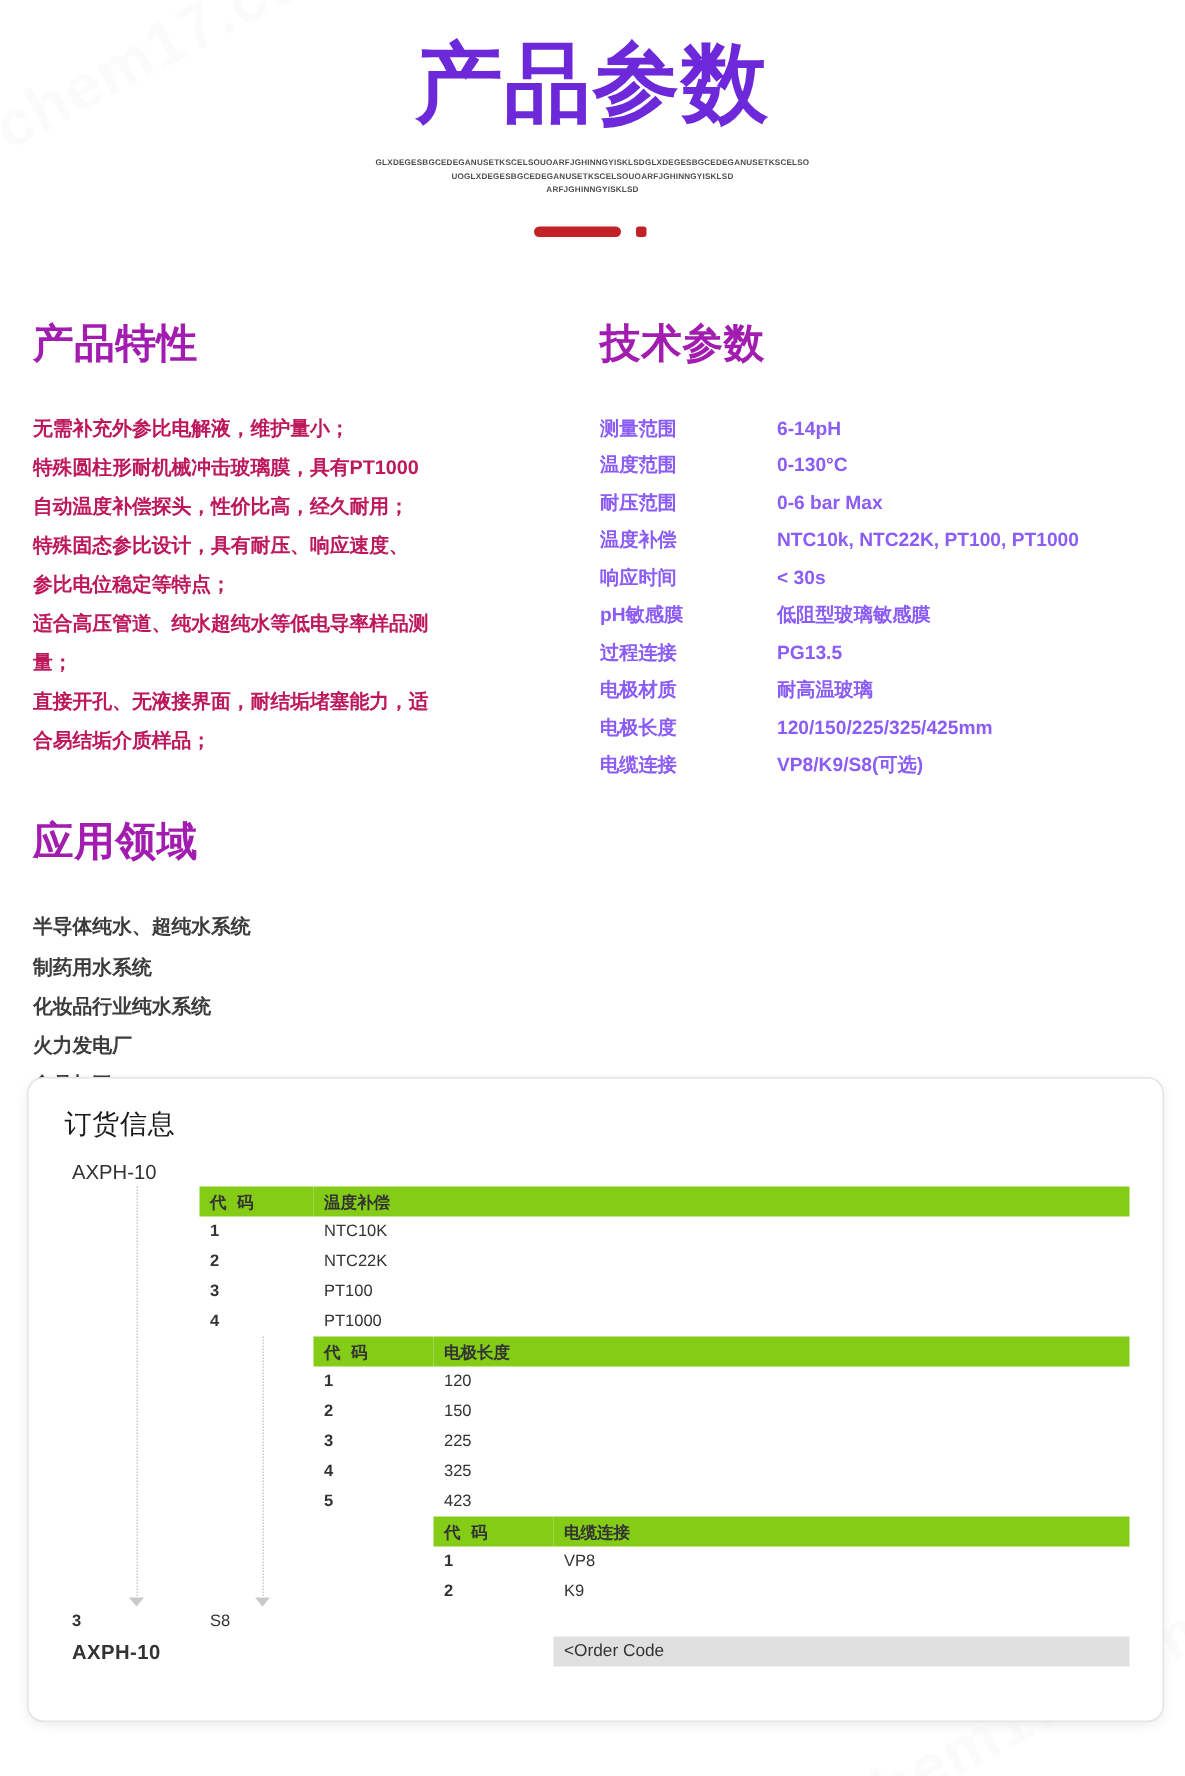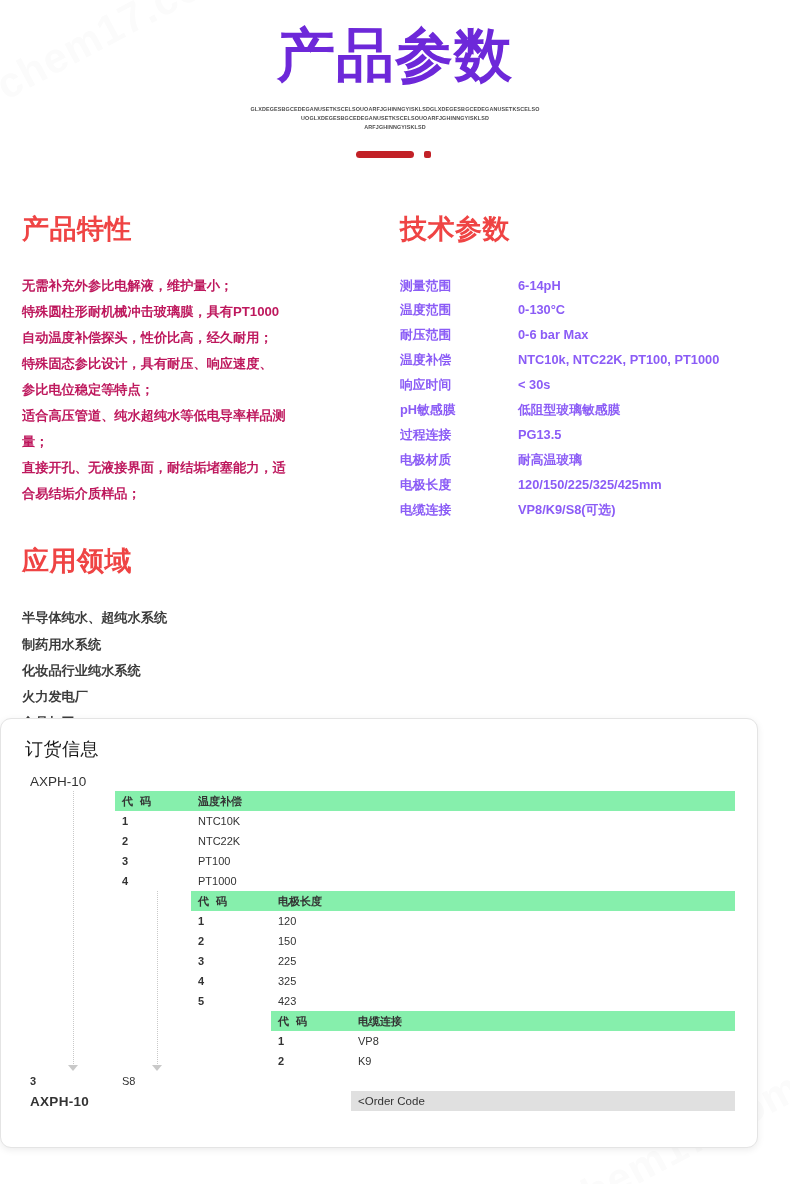--- a/index.html
+++ b/index.html
@@ -98,21 +98,21 @@
   }
   .col-right {
     width: 390px;
     padding-left: 0px;
     box-sizing: border-box;
   }
   .sec-title {
     font-family: "DejaVu Sans", sans-serif;
     font-size: 27px;
     font-weight: 700;
-    color: #ef4444;
+    color: #a21caf;
     letter-spacing: 0.5px;
     margin: 0 0 26px 0;
   }
   .feature-list {
     font-size: 13.2px;
     line-height: 1.97;
     color: #be185d;
     font-weight: 600;
     max-width: 330px;
   }
@@ -139,21 +139,21 @@
     font-weight: 700;
     color: #8b5cf6;
     white-space: nowrap;
   }
   .spec-k { width: 118px; }
   .spec-v { color: #2e2e2e; }
 
   
   .order-card {
     position: absolute;
-    left: 0;
+    left: 18px;
     top: 718px;
     width: 758px;
     height: 430px;
     background: #ffffff;
     border: 1px solid #e4e4e4;
     border-radius: 11px;
     box-shadow: 0 2px 7px rgba(0,0,0,0.08);
     box-sizing: border-box;
     z-index: 2;
   }
@@ -187,21 +187,21 @@
   .c1 { width: 76px; }
   .c2 { width: 80px; }
   .c3 { width: 80px; }
   .c4 { width: 384px; }
 
   .vline-r { border-right: 1px solid #c9d4e4; }
   .tline   { border-top: 1px solid #8a8a8a; }
   .tline-l { border-top: 1px solid #c3cfe0; }
 
   .hdr {
-    background: #86efac;
+    background: #84cc16;
     color: #2b5f9e;
     font-weight: 700;
     letter-spacing: 2px;
     height: 21px;
   }
   .hdr.plain { letter-spacing: 0; }
 
   .code-num { font-weight: 700; color: #2b2b2b; }
   .code-val { color: #2f2f2f; }
 

